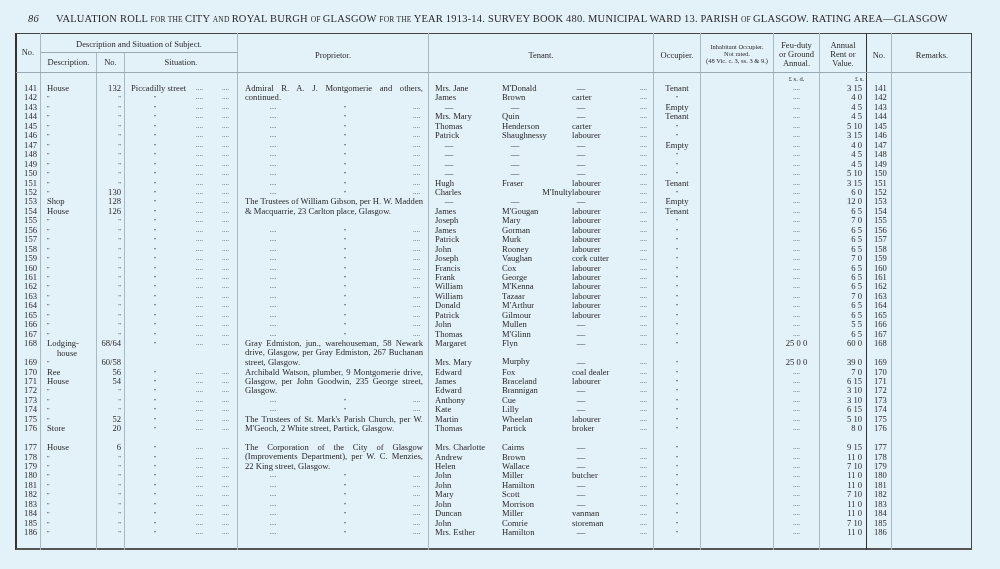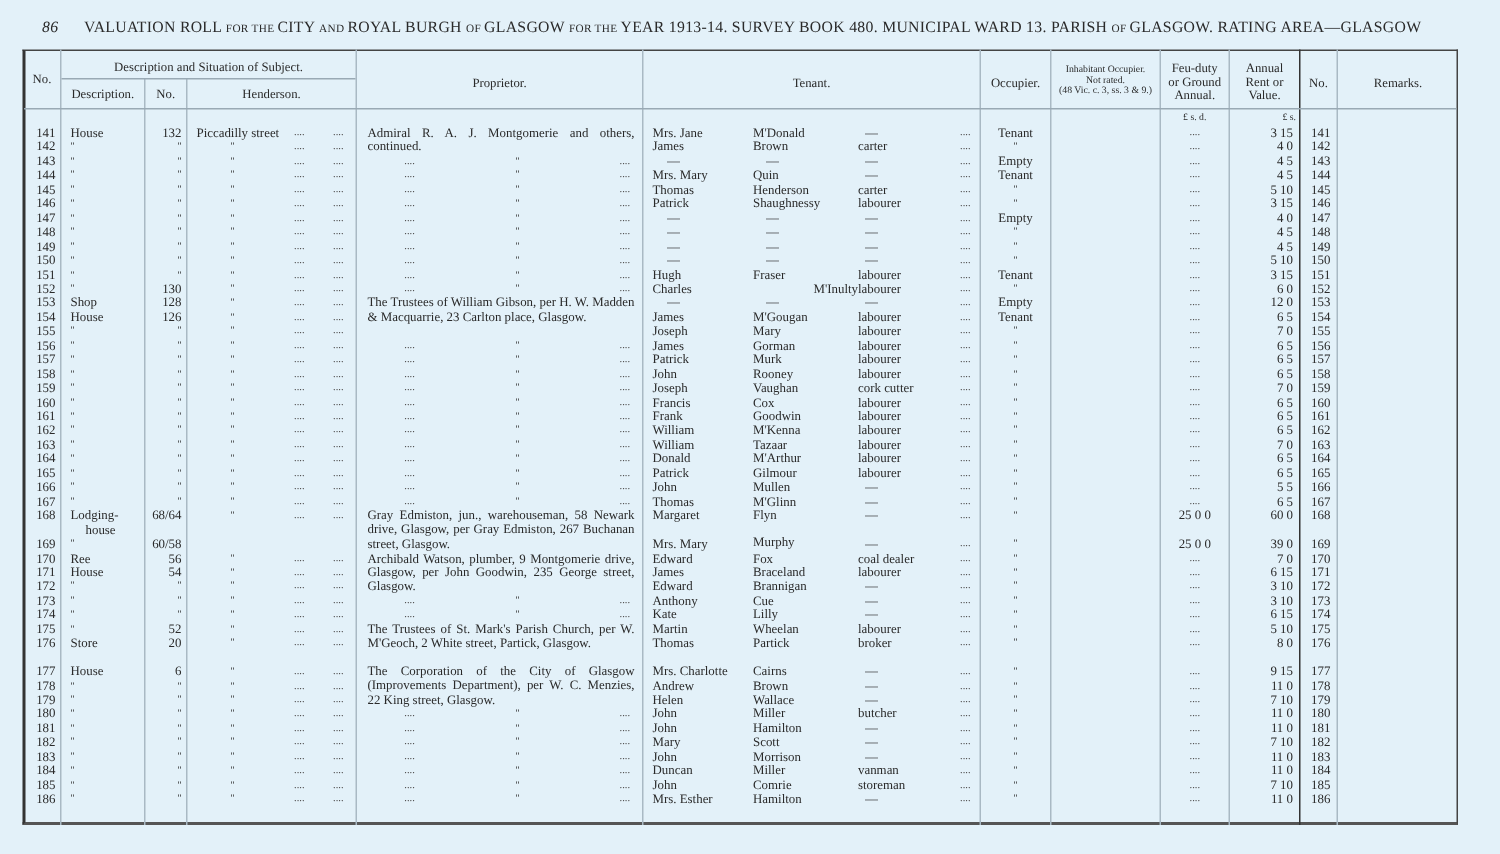--- a/index.html
+++ b/index.html
@@ -41,21 +41,21 @@
 <div class="vl dark" style="left:866px"></div>
 <div class="vl" style="left:891px"></div>
 
 <div class="hl" style="left:41px;top:52px;width:196px"></div>
 <div class="hl" style="left:16px;top:72px;width:955px"></div>
 
 <div class="hd" style="left:16px;top:48px;width:24px">No.</div>
 <div class="hd" style="left:41px;top:40px;width:196px">Description and Situation of Subject.</div>
 <div class="hd" style="left:41px;top:58px;width:55px">Description.</div>
 <div class="hd" style="left:97px;top:58px;width:27px">No.</div>
-<div class="hd" style="left:125px;top:58px;width:112px">Henderson.</div>
+<div class="hd" style="left:125px;top:58px;width:112px">Situation.</div>
 <div class="hd" style="left:238px;top:51px;width:190px">Proprietor.</div>
 <div class="hd" style="left:429px;top:51px;width:224px">Tenant.</div>
 <div class="hd" style="left:654px;top:51px;width:46px">Occupier.</div>
 <div class="hd sm" style="left:701px;top:43px;width:72px">
   <div>Inhabitant Occupier.</div>
   <div>Not rated.</div>
   <div>(48 Vic. c. 3, ss. 3 &amp; 9.)</div>
 </div>
 <div class="hd" style="left:774px;top:41px;width:45px">
   <div>Feu-duty</div>
@@ -401,21 +401,21 @@
     <div class="cell r" style="left: 16px; width: 21px; top: 273px;">161</div>
     <div class="cell ditto" style="left: 47px; width: 48px; top: 273px;">"</div>
     <div class="cell r ditto" style="left: 96px; width: 25px; top: 273px;">"</div>
     <div class="cell c ditto" style="left: 140px; width: 30px; top: 273px;">"</div>
     <div class="cell dots" style="left: 196px; width: 14px; top: 273px;">....</div>
     <div class="cell dots" style="left: 222px; width: 14px; top: 273px;">....</div>
     <div class="cell dots c" style="left: 258px; width: 30px; top: 273px;">....</div>
     <div class="cell ditto c" style="left: 335px; width: 20px; top: 273px;">"</div>
     <div class="cell dots" style="left: 413px; width: 14px; top: 273px;">....</div>
     <div class="cell " style="left: 435px; width: 70px; top: 273px;">Frank</div>
-    <div class="cell " style="left: 502px; width: 70px; top: 273px;">Goodwin</div>
+    <div class="cell " style="left: 502px; width: 70px; top: 273px;">George</div>
     <div class="cell " style="left: 572px; width: 70px; top: 273px;">labourer</div>
     <div class="cell dots" style="left: 640px; width: 14px; top: 273px;">....</div>
     <div class="cell c ditto" style="left: 654px; width: 46px; top: 273px;">"</div>
     <div class="cell dots c" style="left: 774px; width: 45px; top: 273px;">....</div>
     <div class="cell r" style="left: 820px; width: 42px; top: 273px;">6 5</div>
     <div class="cell " style="left: 874px; width: 20px; top: 273px;">161</div>
     <div class="cell r" style="left: 16px; width: 21px; top: 282.45px;">162</div>
     <div class="cell ditto" style="left: 47px; width: 48px; top: 282.45px;">"</div>
     <div class="cell r ditto" style="left: 96px; width: 25px; top: 282.45px;">"</div>
     <div class="cell c ditto" style="left: 140px; width: 30px; top: 282.45px;">"</div>

